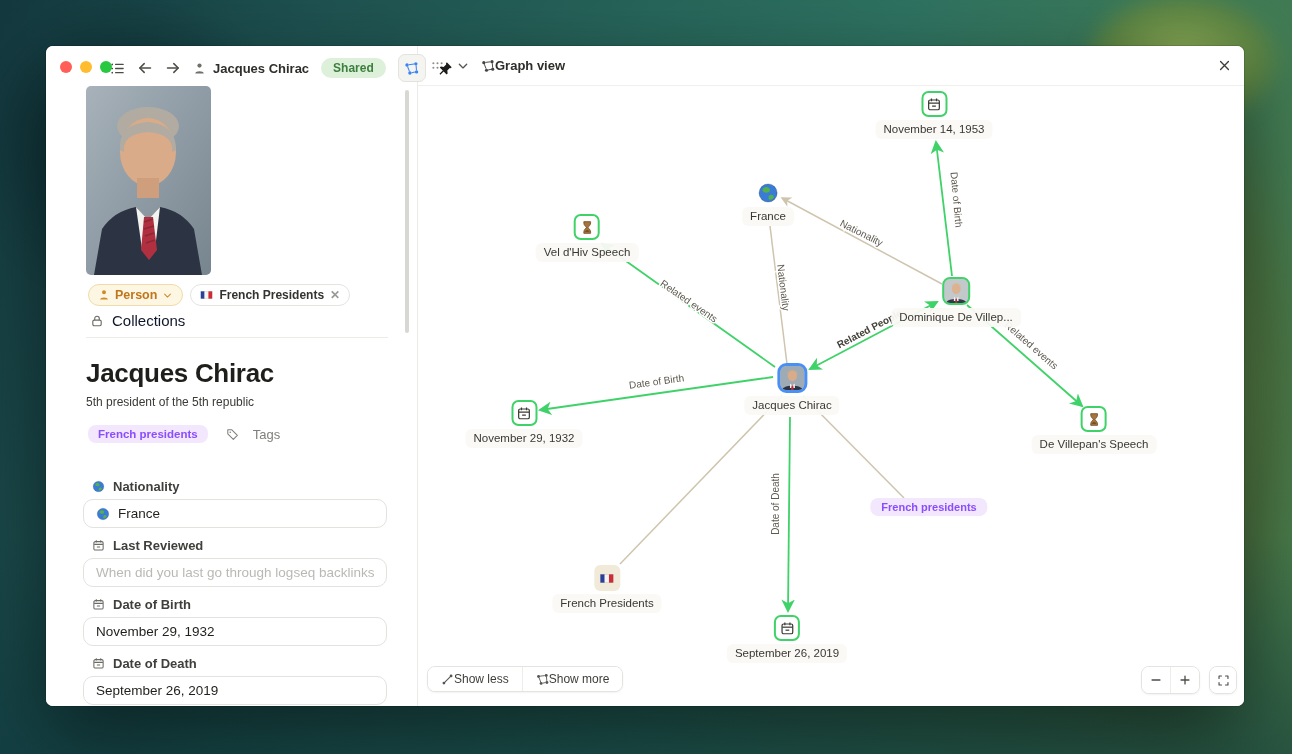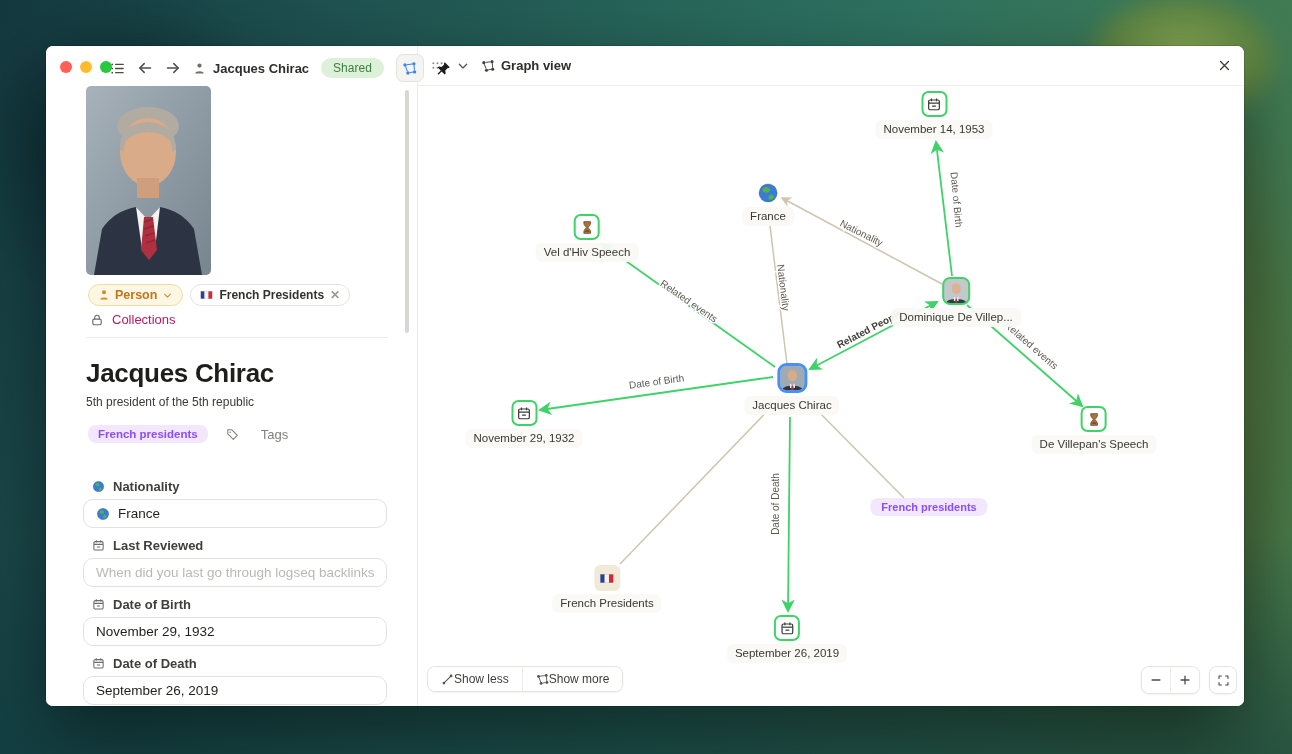--- a/index.html
+++ b/index.html
@@ -20,52 +20,52 @@
           border-radius:7px;overflow:hidden;
           box-shadow:0 30px 80px rgba(0,0,0,.5),0 0 0 1px rgba(0,0,0,.12)}
 
   
   .traffic{position:absolute;left:14px;top:15px;display:flex;gap:8px;z-index:6}
   .tl{width:12px;height:12px;border-radius:50%}
   .tl.red{background:#ff5f57}.tl.yellow{background:#febc2e}.tl.green{background:#28c840}
   .tb-left{position:absolute;left:64px;top:8px;height:28px;display:flex;align-items:center;gap:12px;z-index:6}
   .ibtn{display:flex;align-items:center;justify-content:center;color:#4c4c47;cursor:default}
   .tb-title{font-size:13px;color:#2e2e2a;font-weight:bold;display:flex;align-items:center;gap:7px}
-  .shared-pill{background:#ddf0da;color:#3c7f3e;font-size:12px;font-weight:normal;
+  .shared-pill{background:#ddf0da;color:#3c7f3e;font-size:12px;font-weight:bold;
                padding:3px 12px;border-radius:11px;line-height:14px}
   .graph-btn{width:26px;height:26px;border:1px solid #e2e2de;background:#f4f4f1;border-radius:7px;
              display:flex;align-items:center;justify-content:center;color:#3b82f6}
   .pin{color:#1d1d1a}
 
   
   .left-panel{position:absolute;left:0;top:0;width:371px;height:660px;background:#fff}
   .right-panel{position:absolute;left:371px;top:0;width:827px;height:660px;background:#fff;
                border-left:1px solid #ebebe7;box-sizing:border-box}
   .right-header{position:absolute;left:0;top:0;width:100%;height:40px;border-bottom:1px solid #efefec;
                 display:flex;align-items:center;gap:11px;padding:0 12px;box-sizing:border-box}
-  .rh-title{font-size:13px;font-weight:bold;color:#2e2e2a;display:flex;align-items:center;gap:6px}
+  .rh-title{font-size:13px;font-weight:bold;color:#2e2e2a;display:flex;align-items:center;gap:0}
   .close-x{margin-left:auto;color:#3c3c38}
   .lp-scrollbar{position:absolute;left:359px;top:44px;width:4px;height:243px;border-radius:2px;background:#d7d7d3}
 
   
   .photo{position:absolute;left:40px;top:40px;width:125px;height:189px;border-radius:5px;overflow:hidden}
   .pill-row{position:absolute;left:42px;top:238px;display:flex;gap:7px;align-items:center}
   .type-pill{display:flex;align-items:center;gap:5px;height:22px;padding:0 9px;border-radius:12px;
              background:#fdf6e2;border:1px solid #eedcaa;color:#c0761c;font-size:12.5px;font-weight:bold;box-sizing:border-box}
   .tag-pill-collection{display:flex;align-items:center;gap:6px;height:22px;padding:0 9px;border-radius:12px;
              background:#fff;border:1px solid #e4e4e0;color:#333330;font-size:12px;font-weight:bold;box-sizing:border-box}
   .tag-x{color:#9a9a95;font-size:12px}
   .collections-row{position:absolute;left:44px;top:266px;display:flex;align-items:center;gap:8px;
-                   color:#be185d;font-size:13px}
+                   color:#0f172a;font-size:15px}
   .divider{position:absolute;left:40px;top:291px;width:302px;height:1px;background:#ebebe7}
   .page-title{position:absolute;left:40px;top:312px;font-size:26px;font-weight:bold;color:#1e1e1b;letter-spacing:-.3px}
   .subtitle{position:absolute;left:40px;top:349px;font-size:12px;color:#3a3a36}
   .tags-row{position:absolute;left:42px;top:379px;display:flex;align-items:center;gap:18px}
   .purple-pill{background:#f2e7fc;color:#8a4dff;font-size:11.5px;font-weight:bold;padding:3px 10px;border-radius:8px}
-  .tags-label{display:flex;align-items:center;gap:22px;color:#80807b;font-size:13px}
+  .tags-label{display:flex;align-items:center;gap:14px;color:#80807b;font-size:13px}
   .fields{position:absolute;left:37px;top:433px;width:304px}
   .field-label{display:flex;align-items:center;gap:8px;padding-left:9px;margin-bottom:5px;
                color:#3f3f3b;font-size:13px;font-weight:bold;height:15px}
   .field-input{width:100%;height:29px;border:1px solid #e2e2de;border-radius:10px;box-sizing:border-box;
                font-size:13.5px;color:#1f1f1c;padding:0 12px;margin-bottom:10px;background:#fff;
                font-family:"Liberation Sans",sans-serif;display:flex;align-items:center;gap:8px}
   input.field-input::placeholder{color:#b9b9b4}
   input.field-input{outline:none}
 
   

